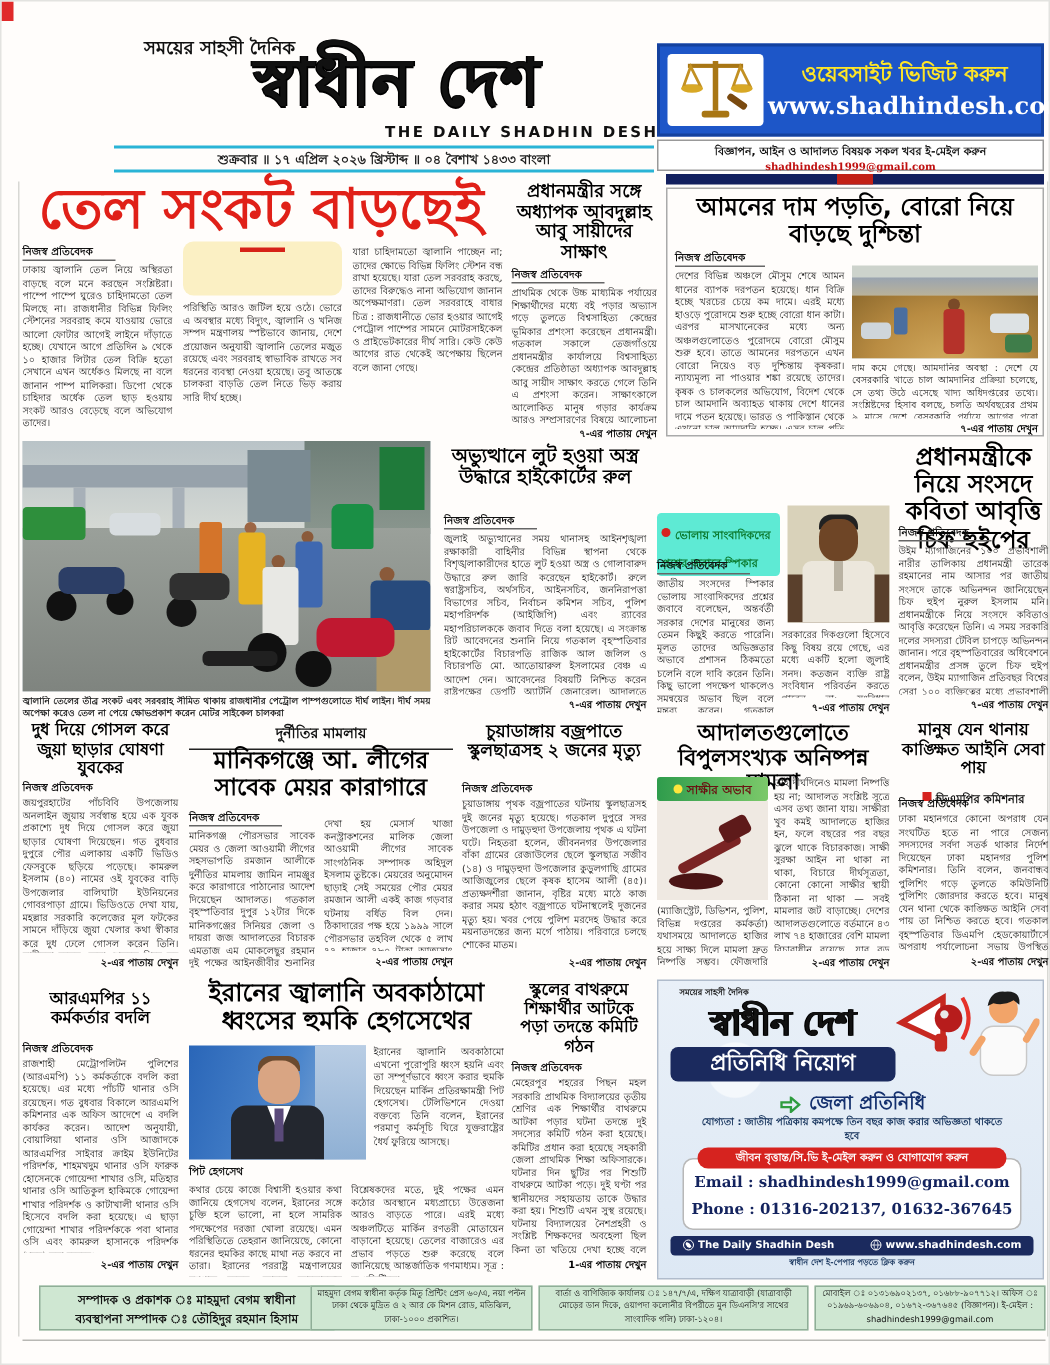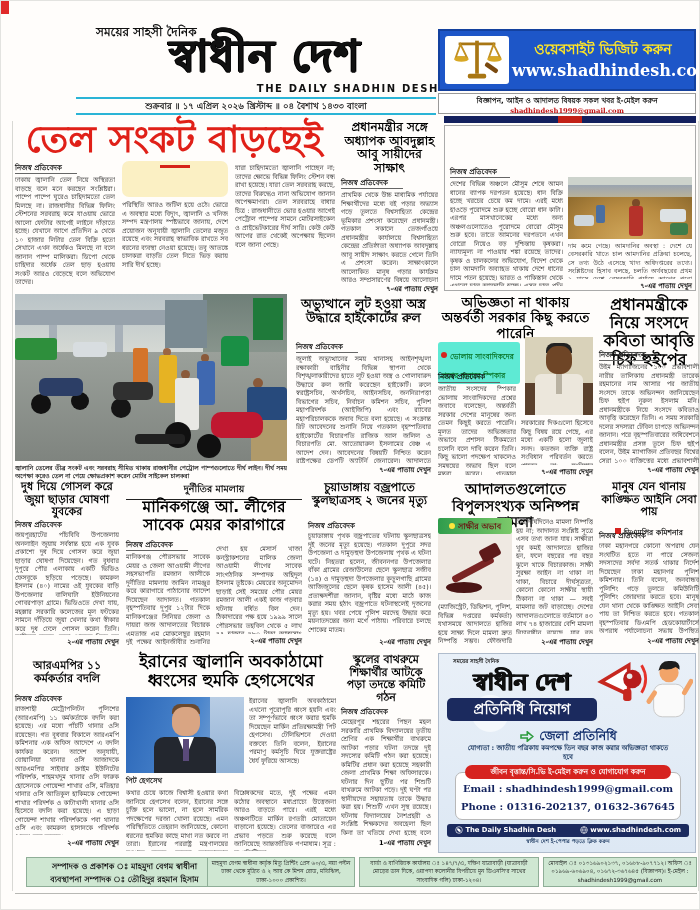--- a/index.html
+++ b/index.html
@@ -71,20 +71,21 @@
   </div>
   <div class="abs bd" style="left:121px;top:200px;width:106px;height:90px;">পরিস্থিতি আরও জটিল হয়ে ওঠে। ভোরে এ অবস্থার মধ্যে বিদ্যুৎ, জ্বালানি ও খনিজ সম্পদ মন্ত্রণালয় স্পষ্টভাবে জানায়, দেশে প্রয়োজন অনুযায়ী জ্বালানি তেলের মজুত রয়েছে এবং সরবরাহ স্বাভাবিক রাখতে সব ধরনের ব্যবস্থা নেওয়া হয়েছে। তবু আতঙ্কে চালকরা বাড়তি তেল নিতে ভিড় করায় সারি দীর্ঘ হচ্ছে।</div>
   <div class="abs bd" style="left:234px;top:163px;width:100px;height:127px;">যারা চাহিদামতো জ্বালানি পাচ্ছেন না; তাদের ক্ষোভে বিভিন্ন ফিলিং স্টেশন বন্ধ রাখা হয়েছে। যারা তেল সরবরাহ করছে, তাদের বিরুদ্ধেও নানা অভিযোগ জানান অপেক্ষমাণরা। তেল সরবরাহে বাধার চিত্র : রাজধানীতে ভোর হওয়ার আগেই পেট্রোল পাম্পের সামনে মোটরসাইকেল ও প্রাইভেটকারের দীর্ঘ সারি। কেউ কেউ আগের রাত থেকেই অপেক্ষায় ছিলেন বলে জানা গেছে।</div>
 
   <div class="abs hl" style="left:340px;top:120px;width:97px;font-size:12px;">প্রধানমন্ত্রীর সঙ্গে অধ্যাপক আবদুল্লাহ আবু সায়ীদের সাক্ষাৎ</div>
   <div class="abs by" style="left:340px;top:178px;width:62px;">নিজস্ব প্রতিবেদক</div>
   <div class="abs bd" style="left:340px;top:190px;width:97px;height:92px;">প্রাথমিক থেকে উচ্চ মাধ্যমিক পর্যায়ের শিক্ষার্থীদের মধ্যে বই পড়ার অভ্যাস গড়ে তুলতে বিশ্বসাহিত্য কেন্দ্রের ভূমিকার প্রশংসা করেছেন প্রধানমন্ত্রী। গতকাল সকালে তেজগাঁওয়ে প্রধানমন্ত্রীর কার্যালয়ে বিশ্বসাহিত্য কেন্দ্রের প্রতিষ্ঠাতা অধ্যাপক আবদুল্লাহ আবু সায়ীদ সাক্ষাৎ করতে গেলে তিনি এ প্রশংসা করেন। সাক্ষাৎকালে আলোকিত মানুষ গড়ার কার্যক্রম আরও সম্প্রসারণের বিষয়ে আলোচনা হয়।</div>
   <div class="abs more" style="left:340px;top:282px;width:97px;">৭-এর পাতায় দেখুন</div>
 
   <div class="abs" style="left:443px;top:124px;width:252px;height:166px;border:1px solid #aaa;"></div>
+  <div class="abs hl" style="left:447px;top:128px;width:244px;font-size:16px;">আমনের দাম পড়তি, বোরো নিয়ে বাড়ছে দুশ্চিন্তা</div>
   <div class="abs by" style="left:449px;top:167px;width:60px;">নিজস্ব প্রতিবেদক</div>
   <div class="abs bd" style="left:449px;top:179px;width:113px;height:106px;">দেশের বিভিন্ন অঞ্চলে মৌসুম শেষে আমন ধানের ব্যাপক দরপতন হয়েছে। ধান বিক্রি হচ্ছে খরচের চেয়ে কম দামে। এরই মধ্যে হাওড়ে পুরোদমে শুরু হচ্ছে বোরো ধান কাটা। এরপর মাসখানেকের মধ্যে অন্য অঞ্চলগুলোতেও পুরোদমে বোরো মৌসুম শুরু হবে। তাতে আমনের দরপতনে এখন বোরো নিয়েও বড় দুশ্চিন্তায় কৃষকরা। ন্যায্যমূল্য না পাওয়ার শঙ্কা রয়েছে তাদের। কৃষক ও চালকলের অভিযোগ, বিদেশ থেকে চাল আমদানি অব্যাহত থাকায় দেশে ধানের দামে পতন হয়েছে। ভারত ও পাকিস্তান থেকে এখনো চাল আমদানি হচ্ছে। এসব চাল প্রতি কেজিতে আমদানি খরচ পড়ছে ৪৬ টাকা, যে কারণে ব্যবসায়ীরা আমদানিতে ঝুঁকছেন। বাজারে বিদেশি চালের সরবরাহও ভালো থাকায় কৃষকের উৎপাদিত ধানের</div>
   <div class="photo" style="left:567px;top:176px;width:124px;height:62px;background:#cdd3cc;">
     <div style="position:absolute;left:0;top:8px;width:124px;height:12px;background:linear-gradient(#9aa4b0,#b9b29a);"></div>
     <div style="position:absolute;left:0;top:20px;width:124px;height:42px;background:radial-gradient(ellipse at 50% 110%, #d2aa5e 0%, #b98c42 55%, #8f6b2e 100%);"></div>
     <div style="position:absolute;left:92px;top:32px;width:26px;height:13px;background:#dde2e4;border-radius:3px;"></div>
     <div style="position:absolute;left:6px;top:38px;width:20px;height:11px;background:#cfd6da;border-radius:3px;"></div>
     <div style="position:absolute;left:102px;top:46px;width:18px;height:12px;background:#3f7d4a;border-radius:3px;"></div>
     <div style="position:absolute;left:64px;top:22px;width:8px;height:8px;background:#7a4a28;border-radius:50%;"></div>
     <div style="position:absolute;left:61px;top:29px;width:14px;height:30px;background:#b5322a;border-radius:3px;"></div>
@@ -125,21 +126,20 @@
     <div style="position:absolute;left:182px;top:140px;width:24px;height:24px;background:#101010;border-radius:50%;"></div>
     <div style="position:absolute;left:120px;top:140px;width:50px;height:10px;background:#202020;border-radius:4px;"></div>
   </div>
   <div class="abs cap" style="left:14px;top:463px;width:272px;height:15px;overflow:hidden;font-weight:bold;">জ্বালানি তেলের তীব্র সংকট এবং সরবরাহ সীমিত থাকায় রাজধানীর পেট্রোল পাম্পগুলোতে দীর্ঘ লাইন। দীর্ঘ সময় অপেক্ষা করেও তেল না পেয়ে ক্ষোভপ্রকাশ করেন মোটর সাইকেল চালকরা</div>
 
   <div class="abs hl" style="left:295px;top:296px;width:135px;font-size:12.5px;">অভ্যুত্থানে লুট হওয়া অস্ত্র উদ্ধারে হাইকোর্টের রুল</div>
   <div class="abs by" style="left:295px;top:342px;width:62px;">নিজস্ব প্রতিবেদক</div>
   <div class="abs bd" style="left:295px;top:354px;width:135px;height:108px;">জুলাই অভ্যুত্থানের সময় থানাসহ আইনশৃঙ্খলা রক্ষাকারী বাহিনীর বিভিন্ন স্থাপনা থেকে বিশৃঙ্খলাকারীদের হাতে লুট হওয়া অস্ত্র ও গোলাবারুদ উদ্ধারে রুল জারি করেছেন হাইকোর্ট। রুলে স্বরাষ্ট্রসচিব, অর্থসচিব, আইনসচিব, জননিরাপত্তা বিভাগের সচিব, নির্বাচন কমিশন সচিব, পুলিশ মহাপরিদর্শক (আইজিপি) এবং র‍্যাবের মহাপরিচালককে জবাব দিতে বলা হয়েছে। এ সংক্রান্ত রিট আবেদনের শুনানি নিয়ে গতকাল বৃহস্পতিবার হাইকোর্টের বিচারপতি রাজিক আল জলিল ও বিচারপতি মো. আতোয়ারুল ইসলামের বেঞ্চ এ আদেশ দেন। আবেদনের বিষয়টি নিশ্চিত করেন রাষ্ট্রপক্ষের ডেপুটি অ্যাটর্নি জেনারেল। আদালতে রিটের পক্ষে শুনানি করেন সংশ্লিষ্ট আইনজীবী।</div>
   <div class="abs more" style="left:295px;top:463px;width:135px;">৭-এর পাতায় দেখুন</div>
 
-  <div class="abs hl" style="left:437px;top:294px;width:155px;font-size:13.5px;">অভিজ্ঞতা না থাকায় অন্তর্বর্তী সরকার কিছু করতে পারেনি</div>
   <div class="abs" style="left:437px;top:341px;width:82px;background:#5eead4;padding:2px 3px;border-radius:3px;">
     <span class="dot"></span><span style="font-size:7.4px;font-weight:bold;color:#0b7a2e;line-height:1.25;">ভোলায় সাংবাদিকদের প্রশ্নের জবাবে স্পিকার</span>
   </div>
   <div class="photo" style="left:524px;top:336px;width:68px;height:78px;background:#d9d2ba;">
     <div style="position:absolute;left:0;top:46px;width:68px;height:32px;background:#5a402c;"></div>
     <div style="position:absolute;left:21px;top:6px;width:26px;height:10px;background:#222;border-radius:8px 8px 0 0;"></div>
     <div style="position:absolute;left:21px;top:9px;width:26px;height:28px;background:#6e4526;border-radius:42%;"></div>
     <div style="position:absolute;left:10px;top:37px;width:48px;height:41px;background:#ece7dc;border-radius:6px 6px 0 0;"></div>
     <div style="position:absolute;left:31px;top:37px;width:6px;height:20px;background:#b9b2a2;"></div>
   </div>

